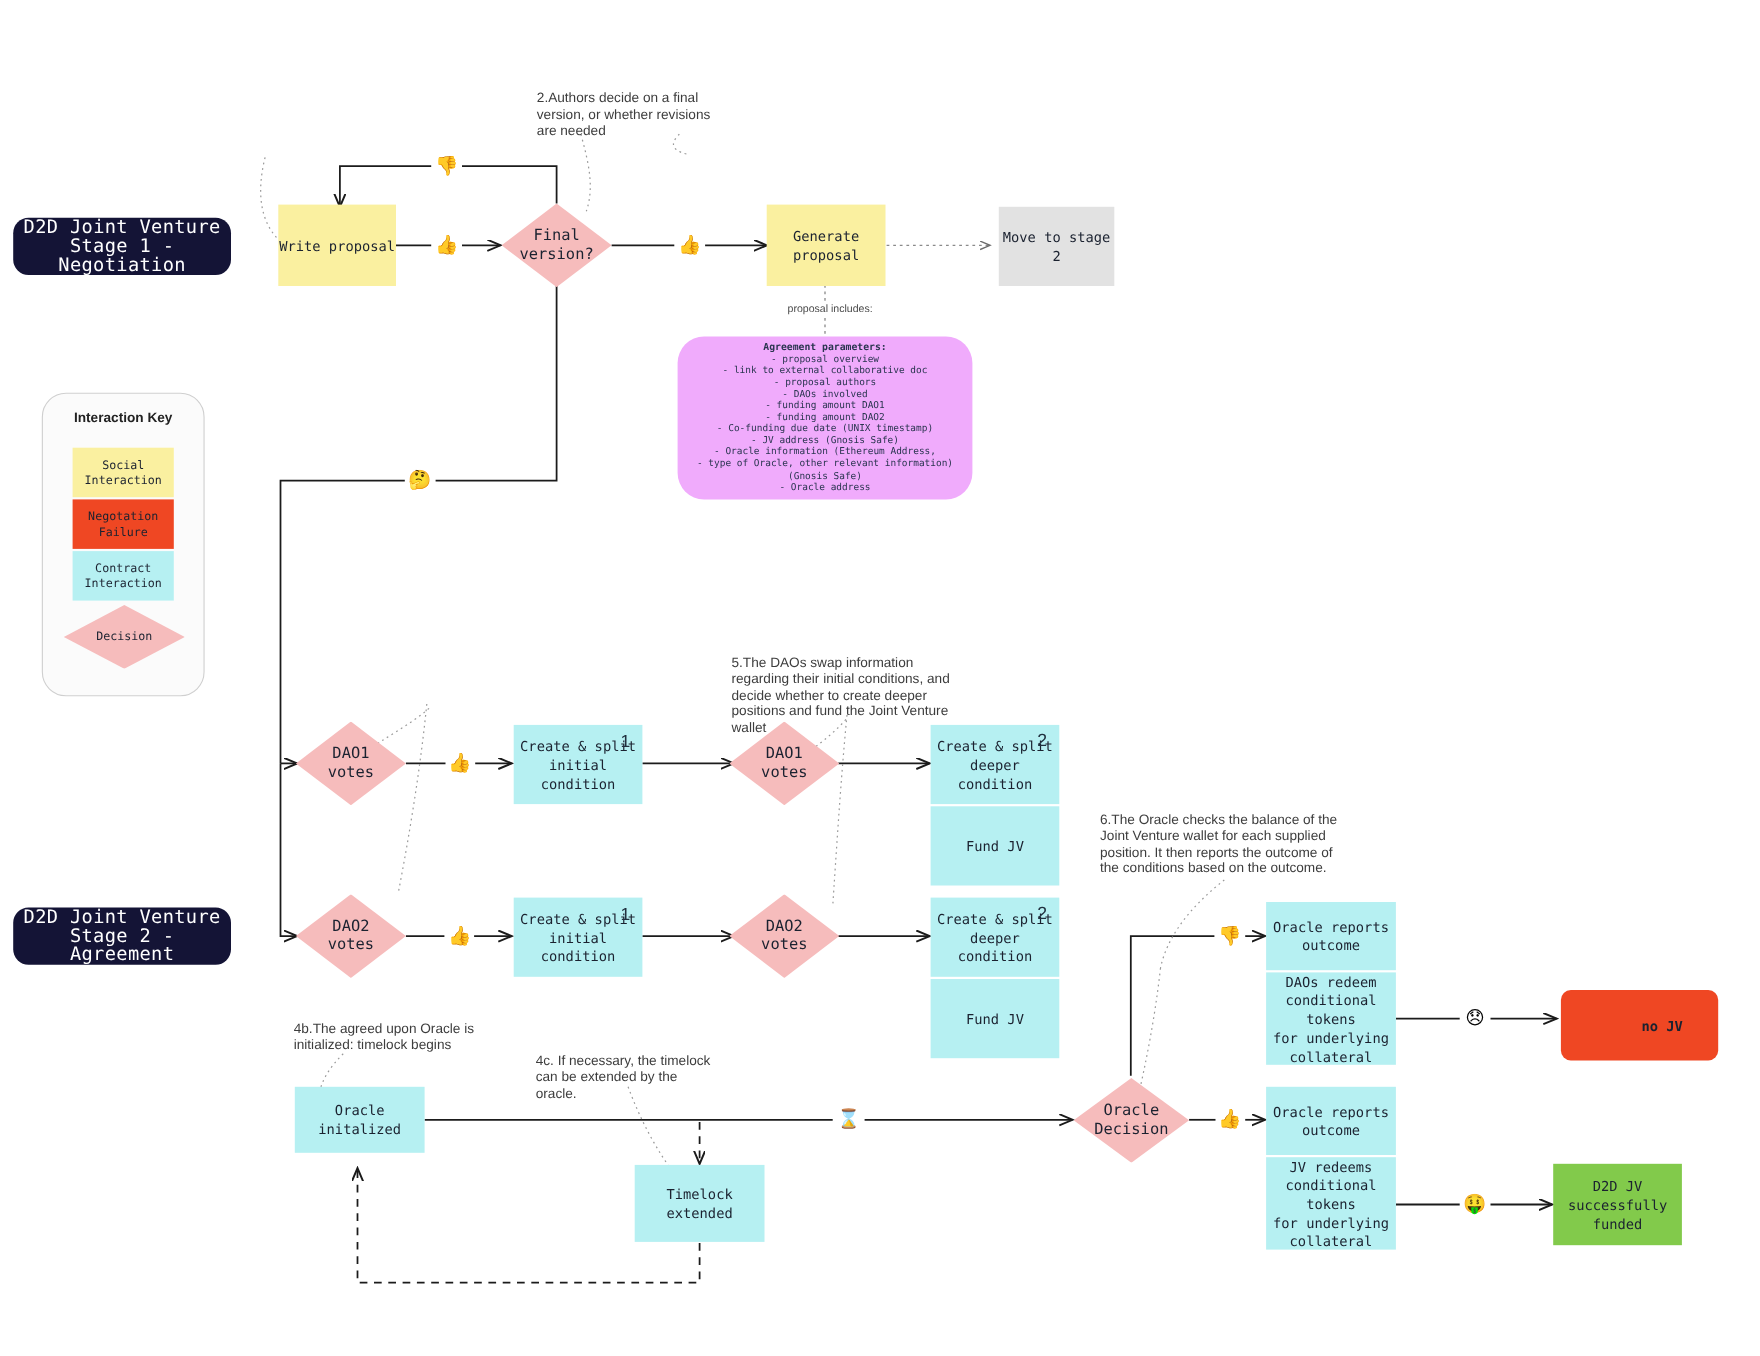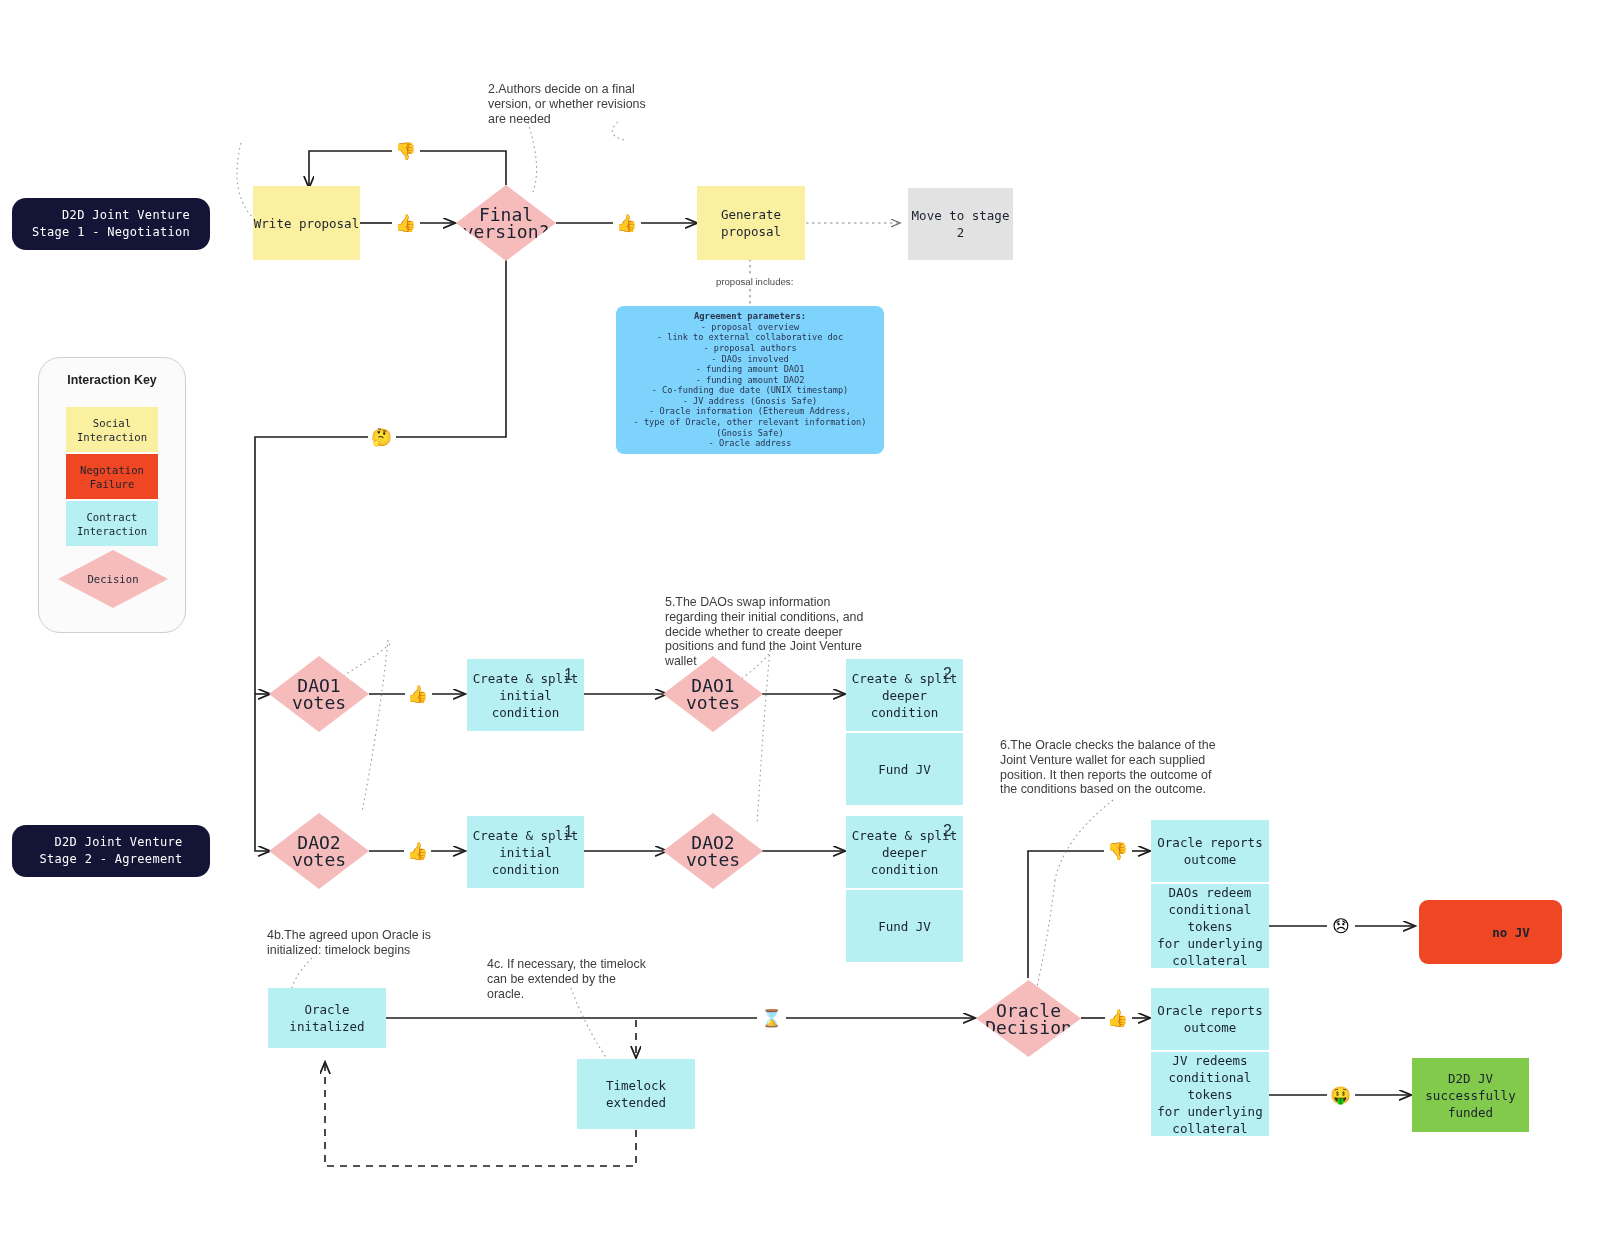--- a/index.html
+++ b/index.html
@@ -6,43 +6,43 @@
   body{
     width:1600px;height:1233px;background:#ffffff;position:relative;
     font-family:"Liberation Sans", sans-serif;overflow:hidden;
   }
   .canvas{position:absolute;inset:0;}
   svg.wires{position:absolute;left:0;top:0;width:1600px;height:1233px;pointer-events:none;}
 
   
   .stage-pill{
     position:absolute;background:#141436;color:#ffffff;border-radius:14px;
-    font-family:"DejaVu Sans Mono", monospace;font-size:12px;line-height:17px;
-    display:flex;align-items:center;justify-content:center;text-align:right;
+    font-family:"DejaVu Sans Mono", monospace;font-size:17px;line-height:17px;
+    display:flex;align-items:center;justify-content:center;text-align:center;
     letter-spacing:.3px;white-space:pre-line;
   }
 
   
   .node{
     position:absolute;display:flex;align-items:center;justify-content:center;
     text-align:center;font-family:"DejaVu Sans Mono", monospace;
     font-size:12.5px;line-height:17px;color:#1b2230;white-space:pre-line;
   }
   .social{background:#faf0a0;}
   .contract{background:#b6f0f2;}
   .grey{background:#e2e2e2;}
   .fail{background:#ef4723;color:#1b2230;border-radius:9px;font-weight:bold;}
   .success{background:#82ca4b;color:#1b2230;}
 
   
   .diamond{
     position:absolute;background:#f6bcbc;
     clip-path:polygon(50% 0%,100% 50%,50% 100%,0% 50%);
     display:flex;align-items:center;justify-content:center;text-align:center;
-    font-family:"DejaVu Sans Mono", monospace;font-size:18px;line-height:17px;
+    font-family:"DejaVu Sans Mono", monospace;font-size:14px;line-height:17px;
     color:#1b2230;white-space:pre-line;
   }
 
   
   .note{
     position:absolute;font-family:"Liberation Sans", sans-serif;
     font-size:12.4px;line-height:14.8px;color:#3d3d3d;
   }
 
   
@@ -53,21 +53,21 @@
   }
 
   
   .badge{
     position:absolute;font-family:"Liberation Sans", sans-serif;
     font-size:16px;color:#20303f;
   }
 
   
   .params{
-    position:absolute;background:#7dd3fc;border-radius:8px;
+    position:absolute;background:#f0abfc;border-radius:24px;
     font-family:"DejaVu Sans Mono", monospace;font-size:8.6px;line-height:10.6px;
     color:#2a3550;text-align:center;display:flex;flex-direction:column;
     align-items:center;justify-content:center;padding:10px 8px;box-sizing:border-box;
   }
   .params b{font-size:8.9px;}
   .params .ln{white-space:pre;}
   .conn-label{
     position:absolute;font-family:"Liberation Sans", sans-serif;
     font-size:9.6px;color:#4a4a4a;background:#fff;padding:0 3px;
   }

